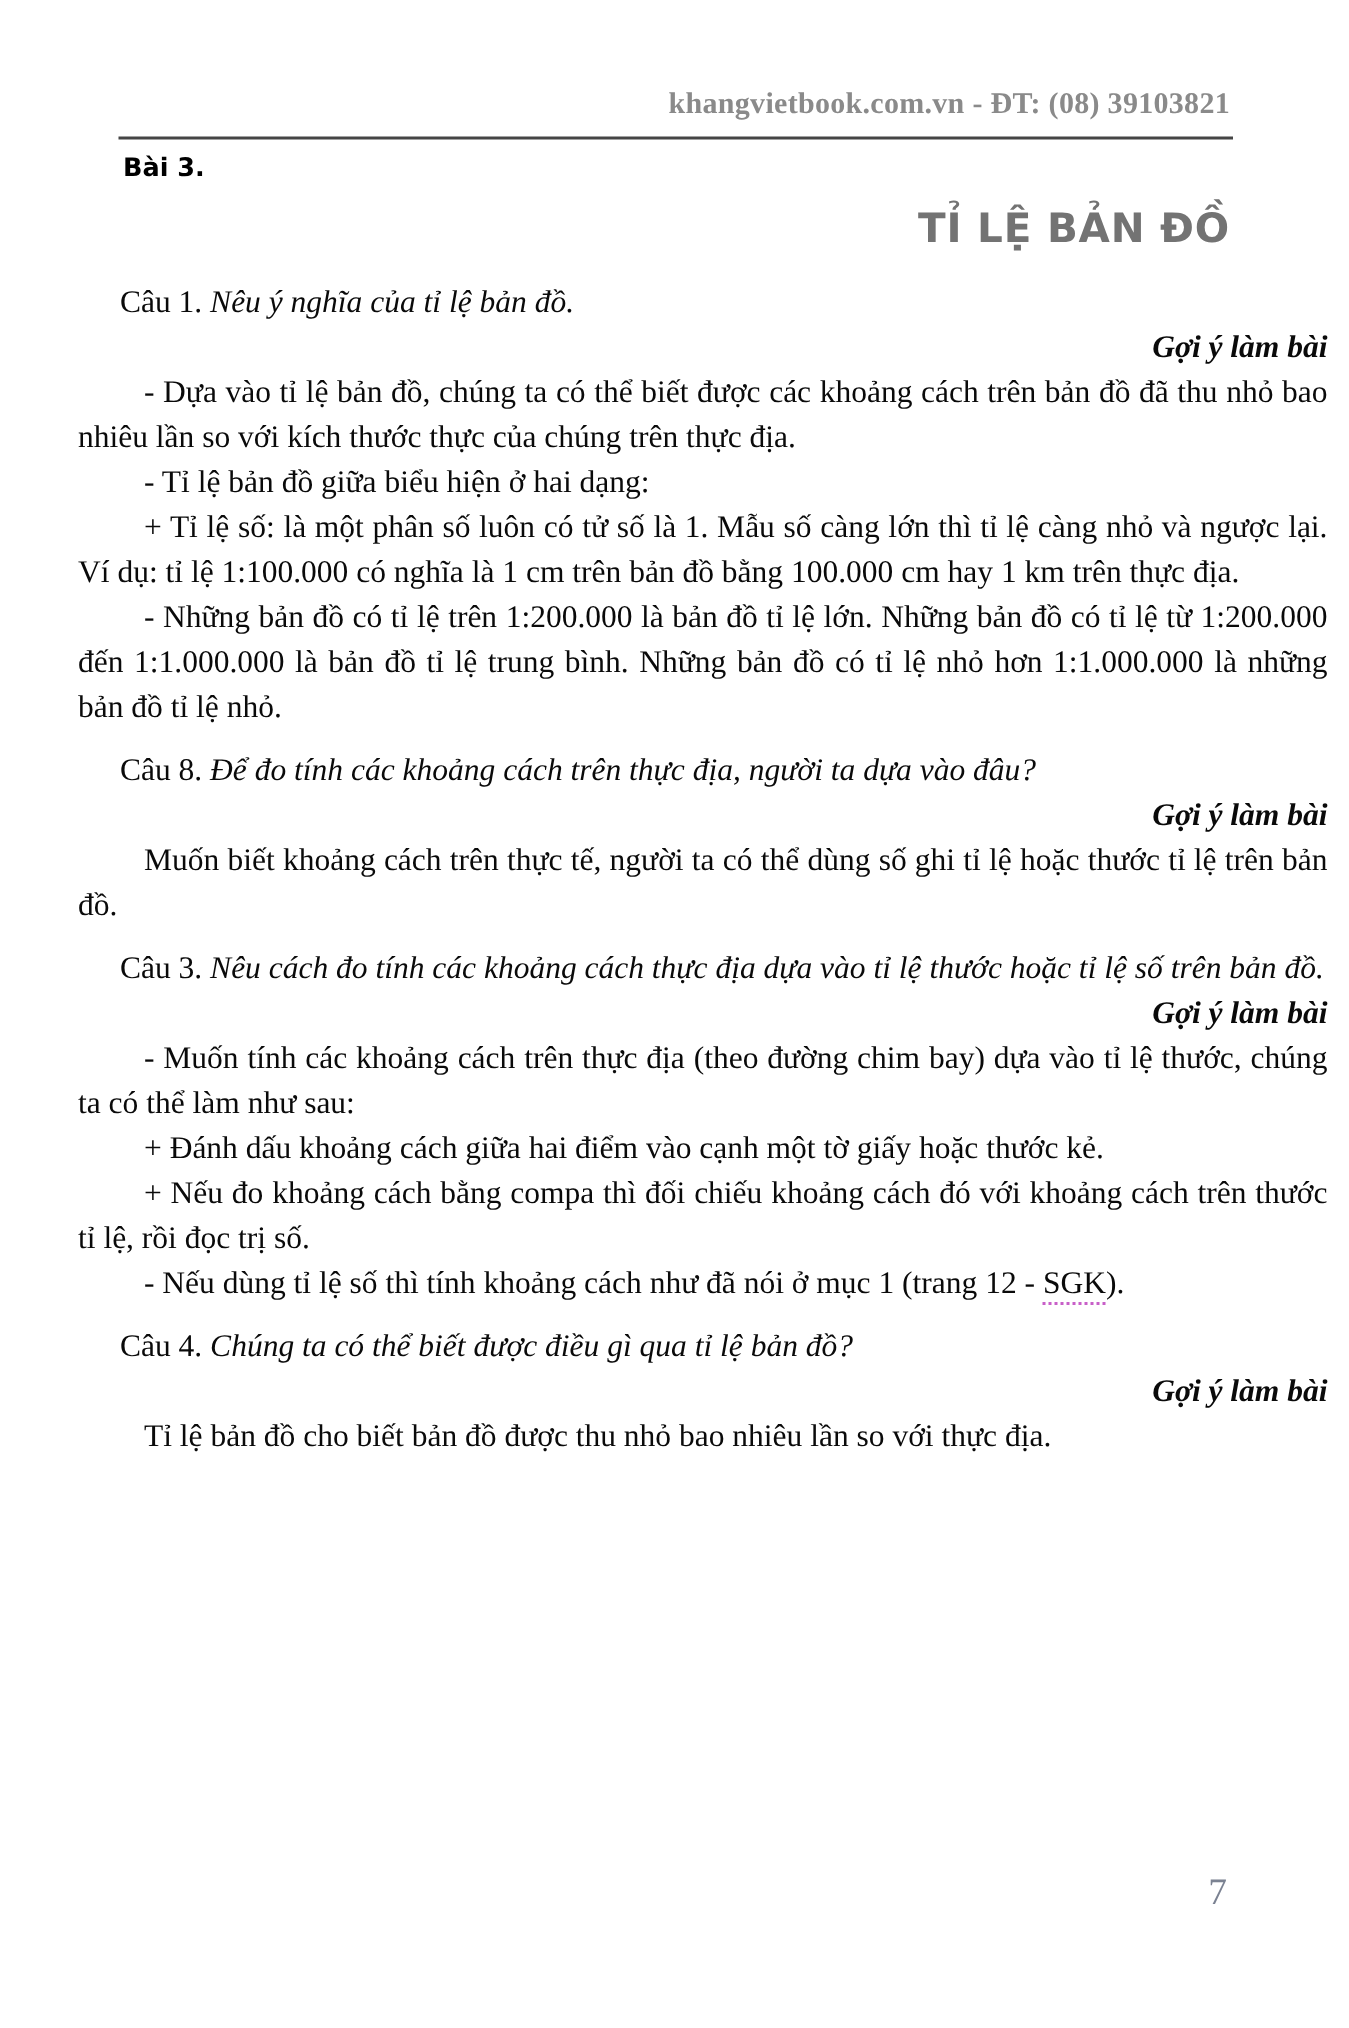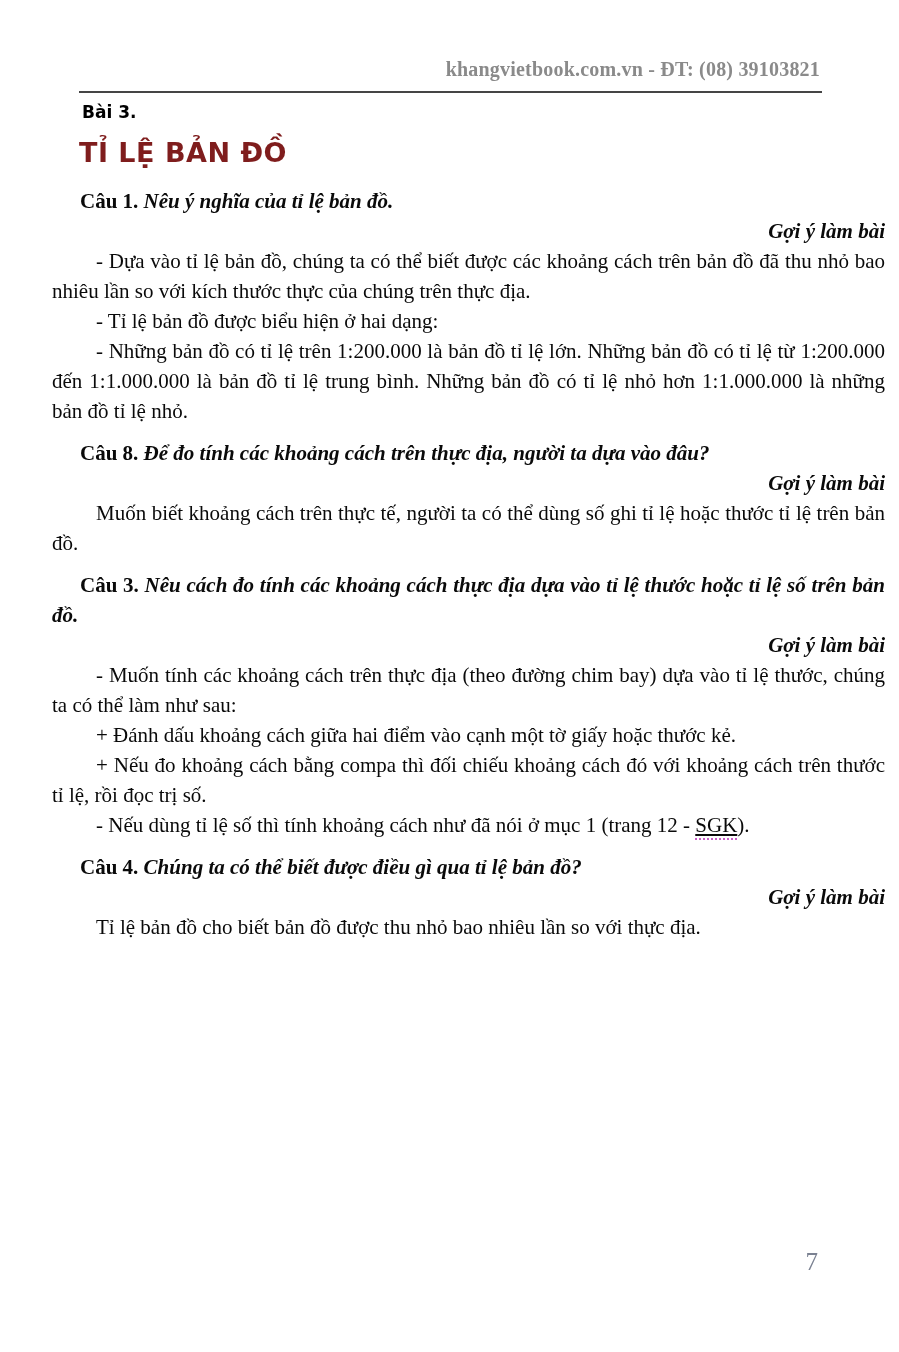--- a/index.html
+++ b/index.html
@@ -30,51 +30,50 @@
     position: absolute;
     left: 82px; top: 102px;
     font-family: "DejaVu Sans", sans-serif;
     font-weight: bold;
     font-size: 17px;
     color: #000000;
   }
   .doc-title {
     position: absolute;
     left: 79px; top: 137px; width: 741px;
-    text-align: left;
+    text-align: right;
     font-family: "DejaVu Sans", sans-serif;
     font-weight: bold;
     font-size: 27px;
     letter-spacing: 0.5px;
-    color: #7f1d1d;
+    color: #737373;
   }
   .content {
     position: absolute;
     left: 52px; top: 186px; width: 833px;
     font-size: 21px;
     line-height: 30px;
     text-align: justify;
   }
   .content p { margin: 0; padding: 0; }
   p.question {
     margin-top: 12px;
-    font-weight: bold;
+    font-weight: normal;
     text-indent: 28px;
   }
   p.question:first-child { margin-top: 0; }
   .q-text { font-style: italic; }
   p.hint {
     text-align: right;
     font-weight: bold;
     font-style: italic;
     text-indent: 0;
   }
   p.para { text-indent: 44px; }
   .sgk {
-    text-decoration: underline;
     border-bottom: 2px dotted var(--sgk-dots, #c85fc8);
     padding-bottom: 1px;
   }
   .page-num {
     position: absolute;
     right: 81px; top: 1248px;
     font-size: 25px;
     color: var(--pagenum-color, #7b8292);
   }
 </style>
@@ -90,21 +89,22 @@
   <div class="header-rule"></div>
 
   <div class="lesson-label">Bài 3.</div>
 
   <div class="doc-title">TỈ LỆ BẢN ĐỒ</div>
 
   <div class="content">
       <p class="question"><span class="q-label">Câu 1.</span><span class="q-text"> Nêu ý nghĩa của tỉ lệ bản đồ.</span></p>
       <p class="hint">Gợi ý làm bài</p>
       <p class="para">- Dựa vào tỉ lệ bản đồ, chúng ta có thể biết được các khoảng cách trên bản đồ đã thu nhỏ bao nhiêu lần so với kích thước thực của chúng trên thực địa.</p>
-      <p class="para">- Tỉ lệ bản đồ được biểu hiện ở hai dạng:</p>
+      <p class="para">- Tỉ lệ bản đồ giữa biểu hiện ở hai dạng:</p>
+      <p class="para">+ Tỉ lệ số: là một phân số luôn có tử số là 1. Mẫu số càng lớn thì tỉ lệ càng nhỏ và ngược lại. Ví dụ: tỉ lệ 1:100.000 có nghĩa là 1 cm trên bản đồ bằng 100.000 cm hay 1 km trên thực địa.</p>
       <p class="para">- Những bản đồ có tỉ lệ trên 1:200.000 là bản đồ tỉ lệ lớn. Những bản đồ có tỉ lệ từ 1:200.000 đến 1:1.000.000 là bản đồ tỉ lệ trung bình. Những bản đồ có tỉ lệ nhỏ hơn 1:1.000.000 là những bản đồ tỉ lệ nhỏ.</p>
       <p class="question"><span class="q-label">Câu 8.</span><span class="q-text"> Để đo tính các khoảng cách trên thực địa, người ta dựa vào đâu?</span></p>
       <p class="hint">Gợi ý làm bài</p>
       <p class="para">Muốn biết khoảng cách trên thực tế, người ta có thể dùng số ghi tỉ lệ hoặc thước tỉ lệ trên bản đồ.</p>
       <p class="question"><span class="q-label">Câu 3.</span><span class="q-text"> Nêu cách đo tính các khoảng cách thực địa dựa vào tỉ lệ thước hoặc tỉ lệ số trên bản đồ.</span></p>
       <p class="hint">Gợi ý làm bài</p>
       <p class="para">- Muốn tính các khoảng cách trên thực địa (theo đường chim bay) dựa vào tỉ lệ thước, chúng ta có thể làm như sau:</p>
       <p class="para">+ Đánh dấu khoảng cách giữa hai điểm vào cạnh một tờ giấy hoặc thước kẻ.</p>
       <p class="para">+ Nếu đo khoảng cách bằng compa thì đối chiếu khoảng cách đó với khoảng cách trên thước tỉ lệ, rồi đọc trị số.</p>
       <p class="para">- Nếu dùng tỉ lệ số thì tính khoảng cách như đã nói ở mục 1 (trang 12 - <span class="sgk">SGK</span>).</p>

